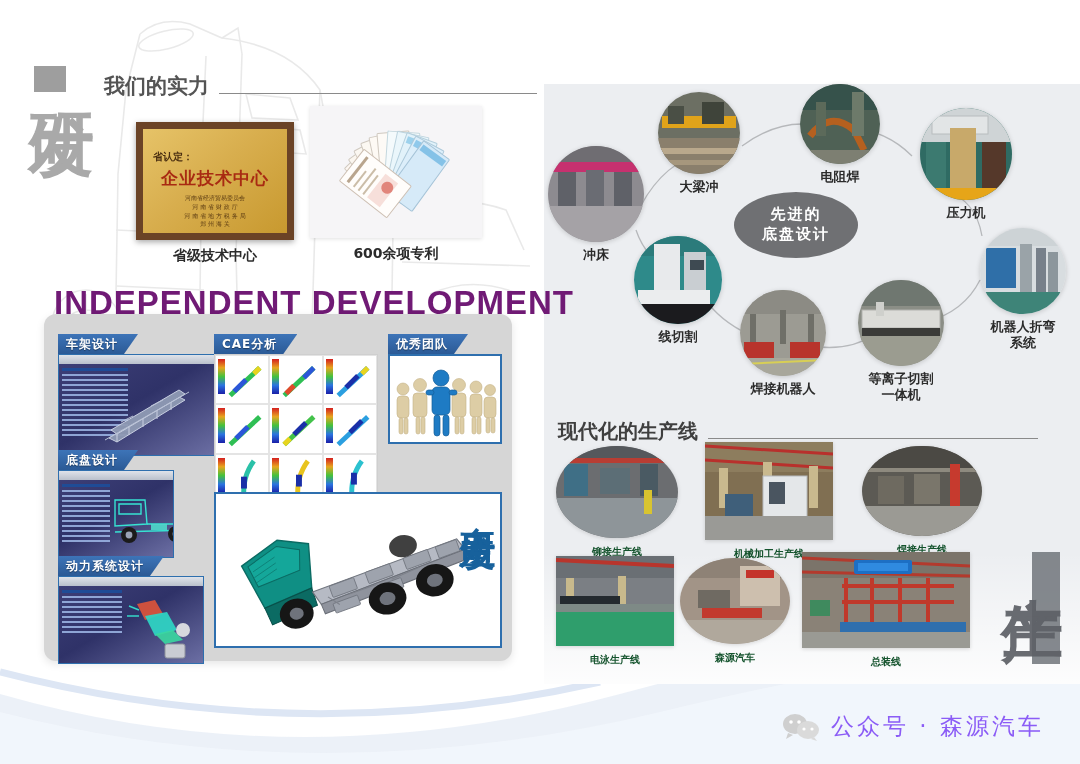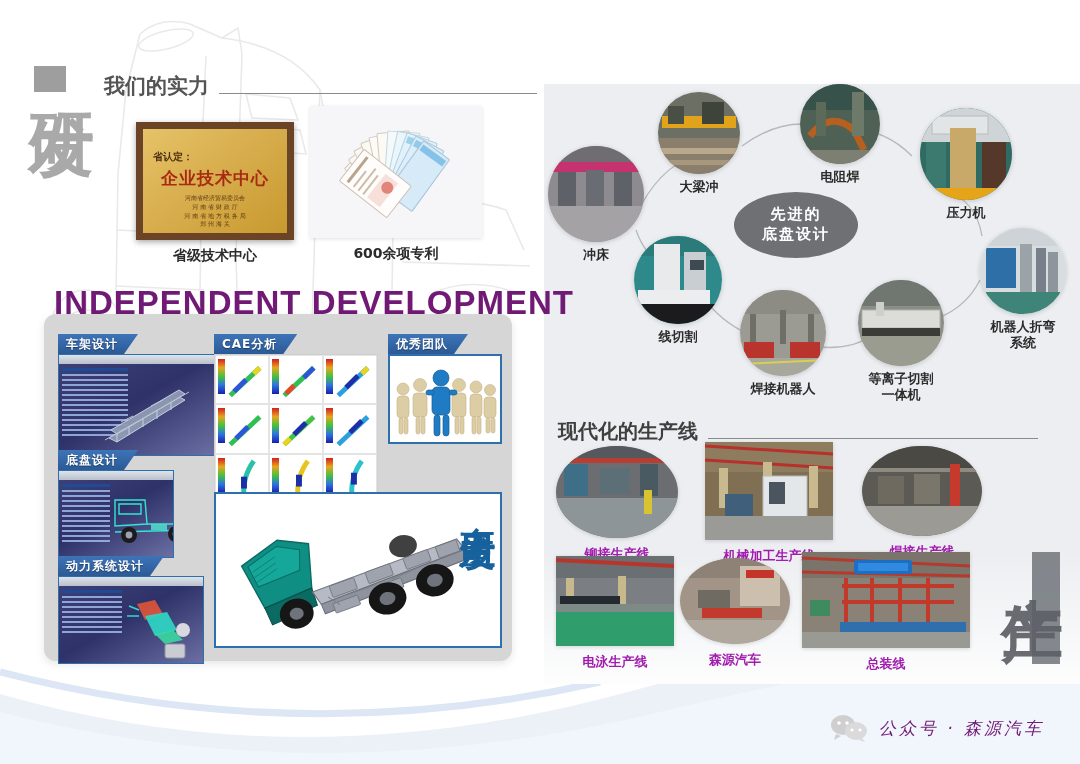--- a/index.html
+++ b/index.html
@@ -163,33 +163,32 @@
     background:#6f7073;border-radius:50%;
     display:flex;flex-direction:column;align-items:center;justify-content:center;
     color:#fff;font-size:15px;font-weight:600;line-height:1.32;letter-spacing:2px;
     font-family:"DejaVu Sans","Liberation Sans",sans-serif;
   }
 
   
   .pl{position:absolute;text-align:center;}
   .pl .ph{overflow:hidden;position:relative;box-shadow:0 1px 4px rgba(0,0,0,.15);}
   .pl .cap{
-    margin-top:7px;font-size:13px;font-weight:700;color:#a21caf;
+    margin-top:7px;font-size:10px;font-weight:700;color:#14532d;
     font-family:"DejaVu Sans","Liberation Sans",sans-serif;white-space:nowrap;
   }
   .ellipse{border-radius:50%;}
 
   
   .footer{
     position:absolute;right:36px;bottom:22px;display:flex;align-items:center;gap:10px;
   }
   .footer .ftxt{
-    font-size:17px;color:#701a75;letter-spacing:3px;font-weight:500;
+    font-size:23px;color:#8b5cf6;letter-spacing:3px;font-weight:500;
     font-family:"DejaVu Sans","Liberation Sans",sans-serif;
-    font-style:italic;
   }
   .wx-icon{width:40px;height:28px;position:relative;}
 </style>
 </head>
 <body>
 
 <div class="slide">
 
   <div class="bg-layer">
     <svg class="bg-truck" viewBox="0 0 560 480">

